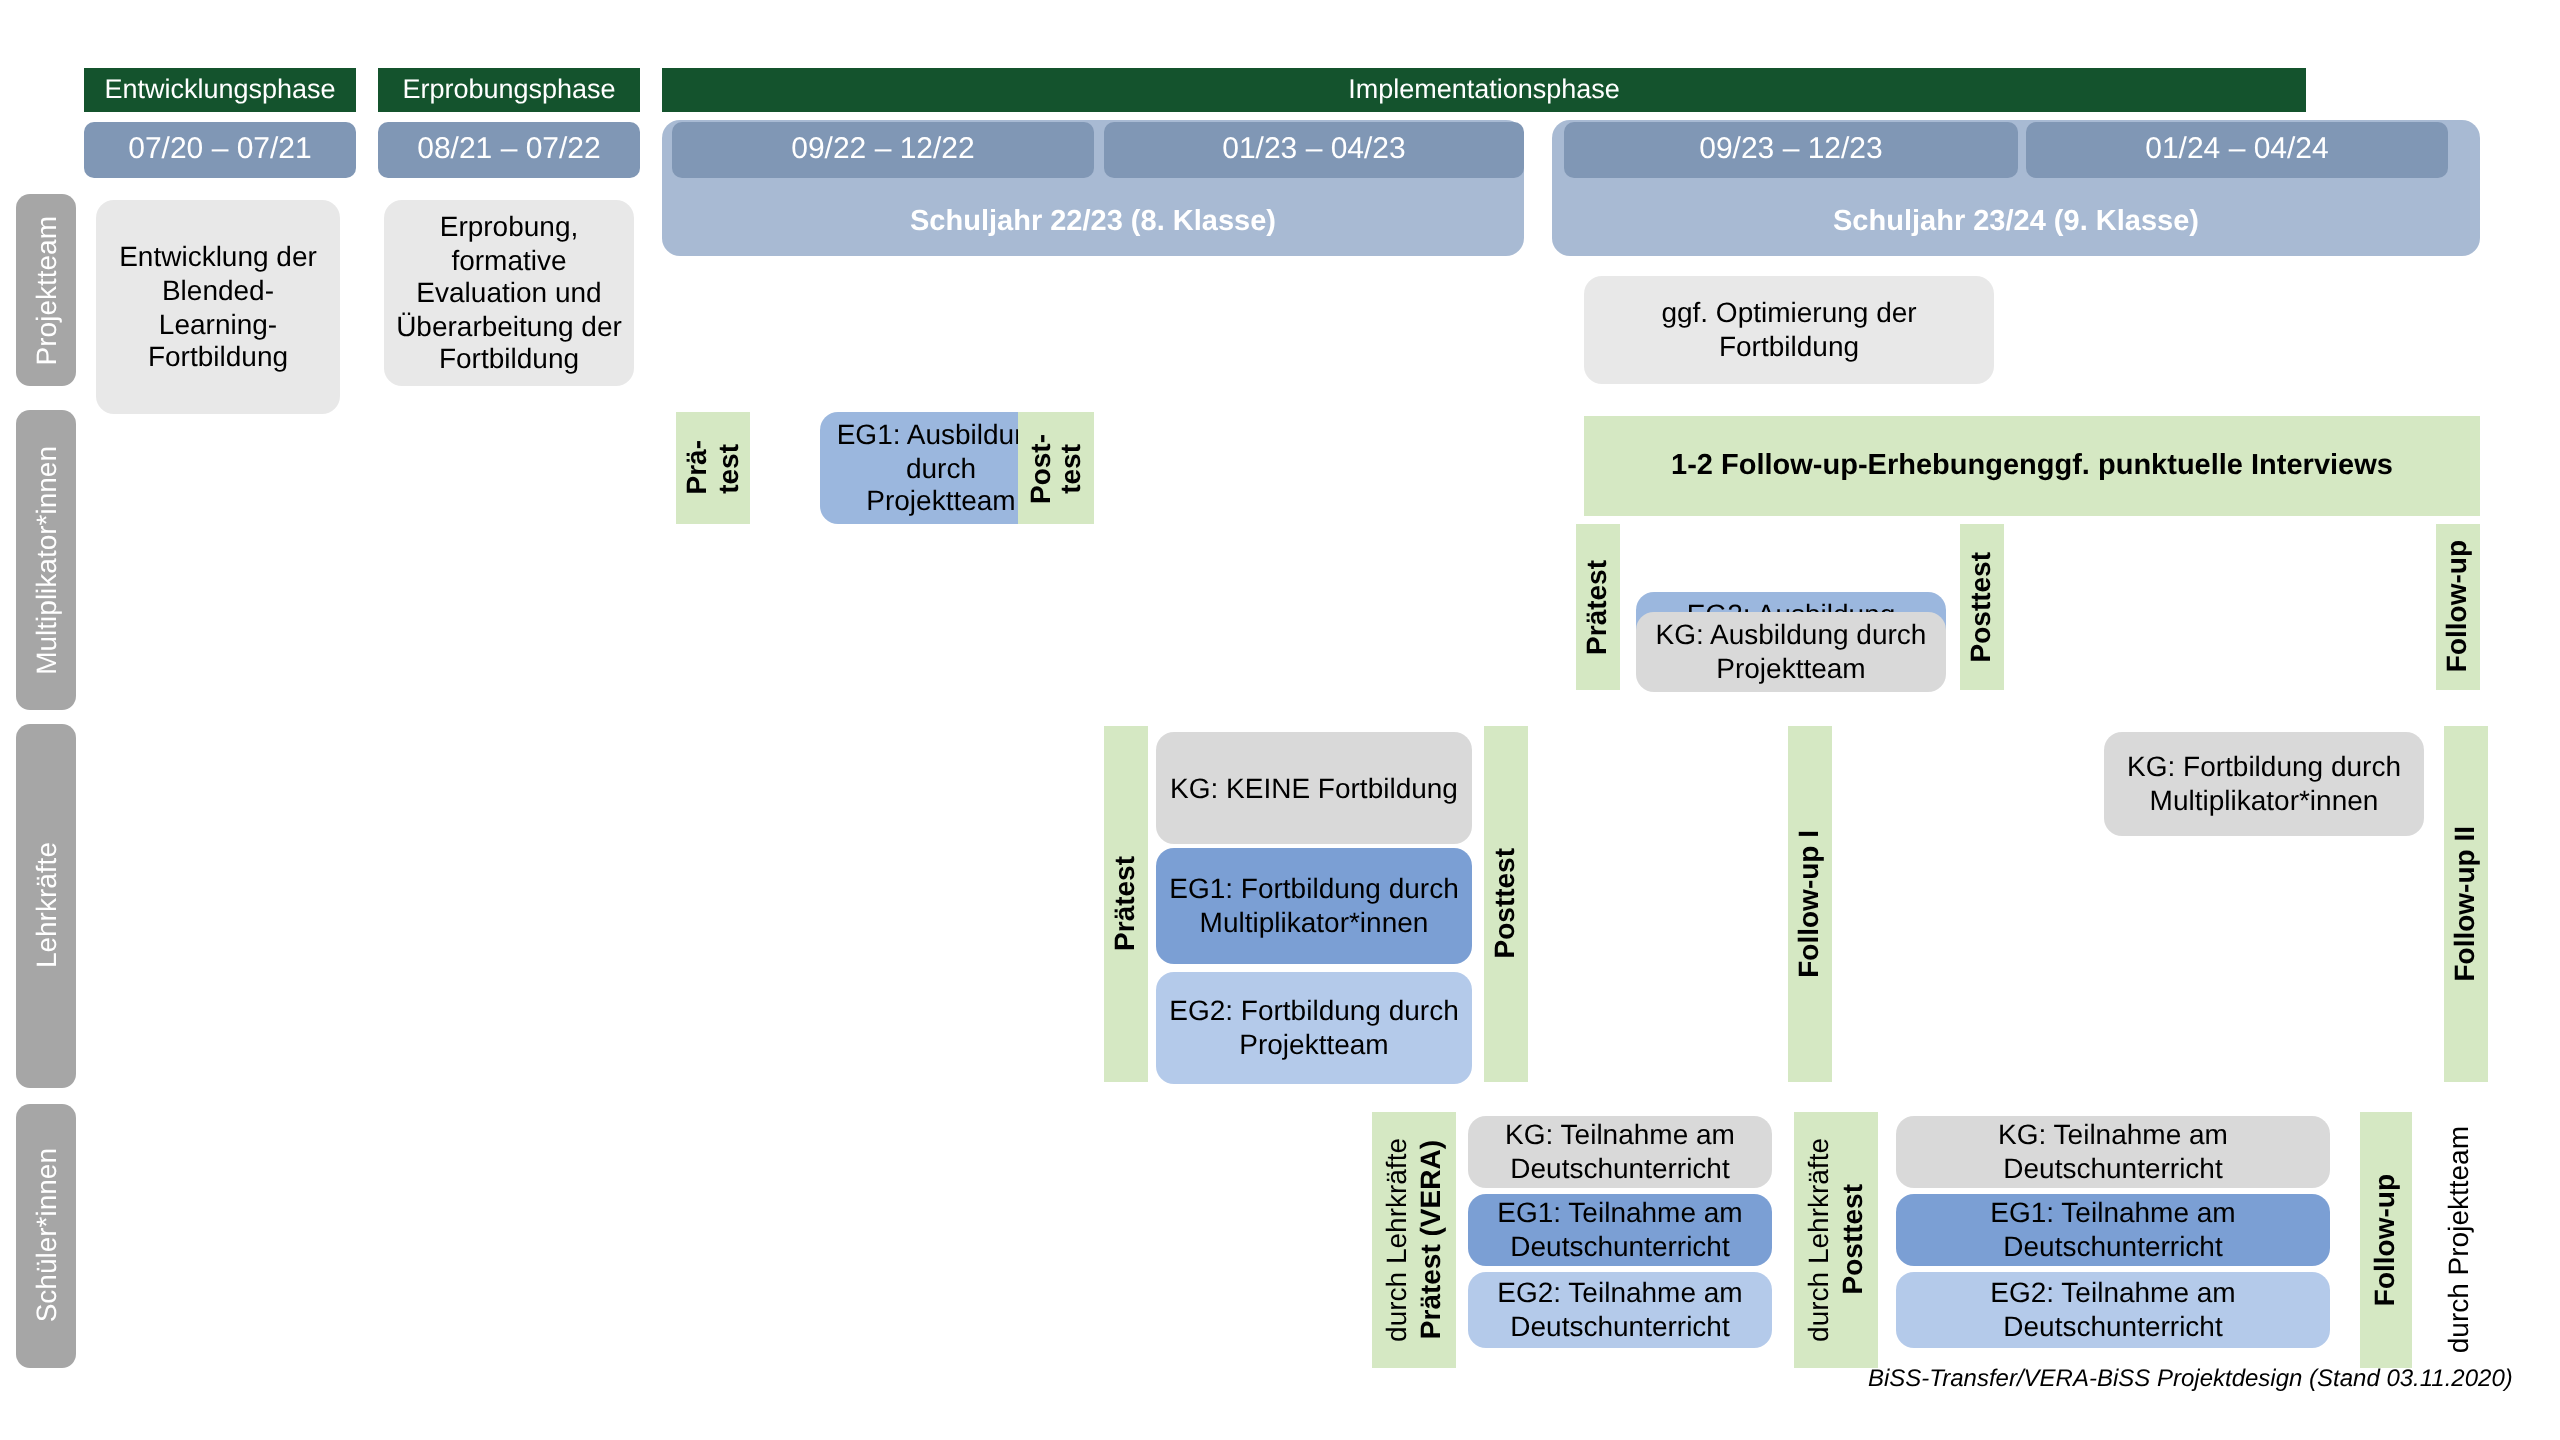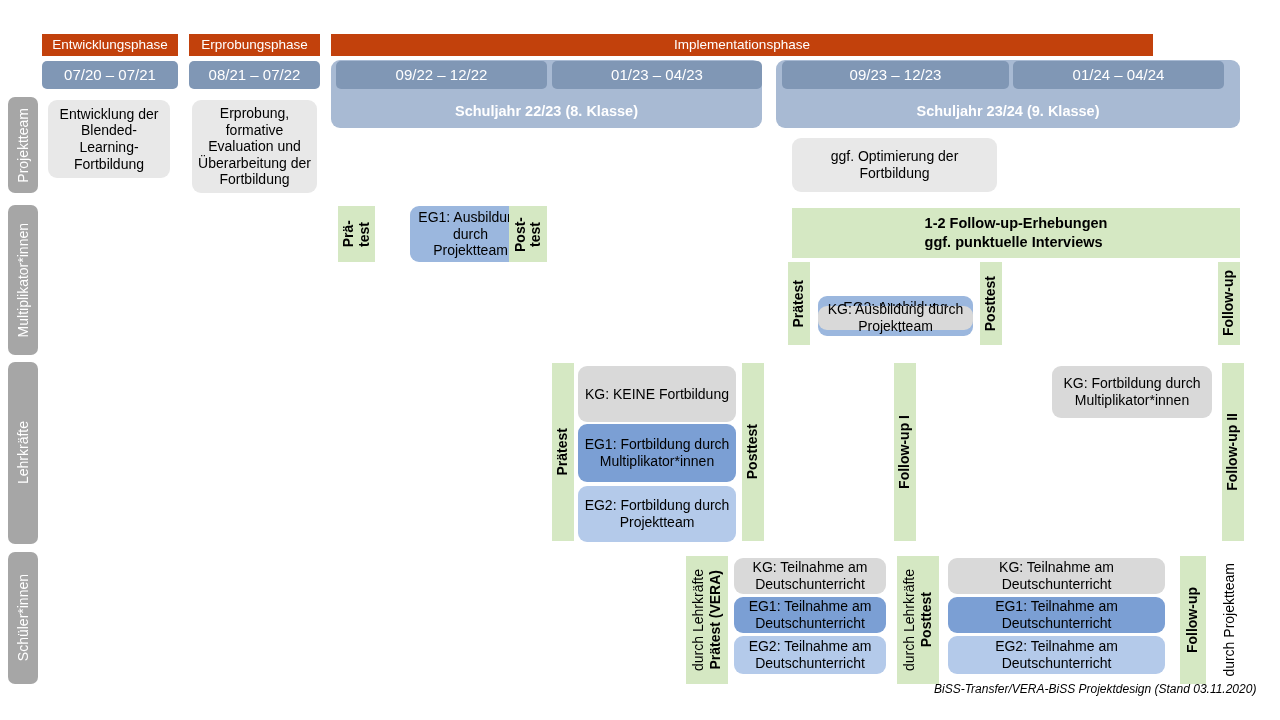--- a/index.html
+++ b/index.html
@@ -26,21 +26,21 @@
     box-sizing: border-box;
     display: flex;
     align-items: center;
     justify-content: center;
     text-align: center;
     line-height: 1.18;
   }
 
   
   .phase-bar {
-    background: #c2410c;
+    background: #14532d;
     color: #ffffff;
     font-size: 13.5px;
     height: 22px;
   }
 
   
   .period-chip {
     background: #8097b5;
     color: #ffffff;
     font-size: 15px;
@@ -178,21 +178,21 @@
   <div class="box actor" style="left:8px; top:205px; height:150px;">
     <span>Multiplikator*innen</span>
   </div>
   <div class="box actor" style="left:8px; top:362px; height:182px;">
     <span>Lehrkräfte</span>
   </div>
   <div class="box actor" style="left:8px; top:552px; height:132px;">
     <span>Schüler*innen</span>
   </div>
 
-  <div class="box card grey" style="left:48px; top:100px; width:122px; height:78px;">
+  <div class="box card grey" style="left:48px; top:100px; width:122px; height:107px;">
     <span>Entwicklung der Blended-Learning-Fortbildung</span>
   </div>
   <div class="box card grey" style="left:792px; top:138px; width:205px; height:54px;">
     <span>ggf. Optimierung der Fortbildung</span>
   </div>
   <div class="box card grey" style="left:192px; top:100px; width:125px; height:93px;">
     <span>Erprobung, formative Evaluation und Überarbeitung der Fortbildung</span>
   </div>
 
   <div class="box green" style="left:338px; top:206px; width:37px; height:56px;">
@@ -201,33 +201,33 @@
   </div>
   <div class="box card blue-md" style="left:381px; top:206px; width:121px; height:56px;margin-left:29px;">
     <span>EG1: Ausbildung durch Projektteam</span>
   </div>
   <div class="box green" style="left:509px; top:206px; width:38px; height:56px;">
     <span class="vtext">Post-</span>
     <span class="vtext">test</span>
   </div>
 
   <div class="box green-wide" style="left:792px; top:208px; width:448px; height:50px;">
-    <div style="display:flex; flex-direction:column; align-items:flex-start;">
+    <div style="display:flex; flex-direction:row; align-items:center;">
       <span>1-2 Follow-up-Erhebungen</span>
       <span>ggf. punktuelle Interviews</span>
     </div>
   </div>
 
   <div class="box green" style="left:788px; top:262px; width:22px; height:83px;">
     <span class="vtext">Prätest</span>
   </div>
   <div class="box card blue-md" style="left:818px; top:263px; width:155px; height:40px;margin-top:33px;">
     <span>EG2: Ausbildung durch Projektteam</span>
   </div>
-  <div class="box card grey-dk" style="left:818px; top:306px; width:155px; height:24px;">
+  <div class="box card grey-dk" style="left:818px; top:306px; width:155px; height:40px;">
     <span>KG: Ausbildung durch Projektteam</span>
   </div>
   <div class="box green" style="left:980px; top:262px; width:22px; height:83px;">
     <span class="vtext">Posttest</span>
   </div>
   <div class="box green" style="left:1218px; top:262px; width:22px; height:83px;">
     <span class="vtext">Follow-up</span>
   </div>
 
   <div class="box green" style="left:552px; top:363px; width:22px; height:178px;">

